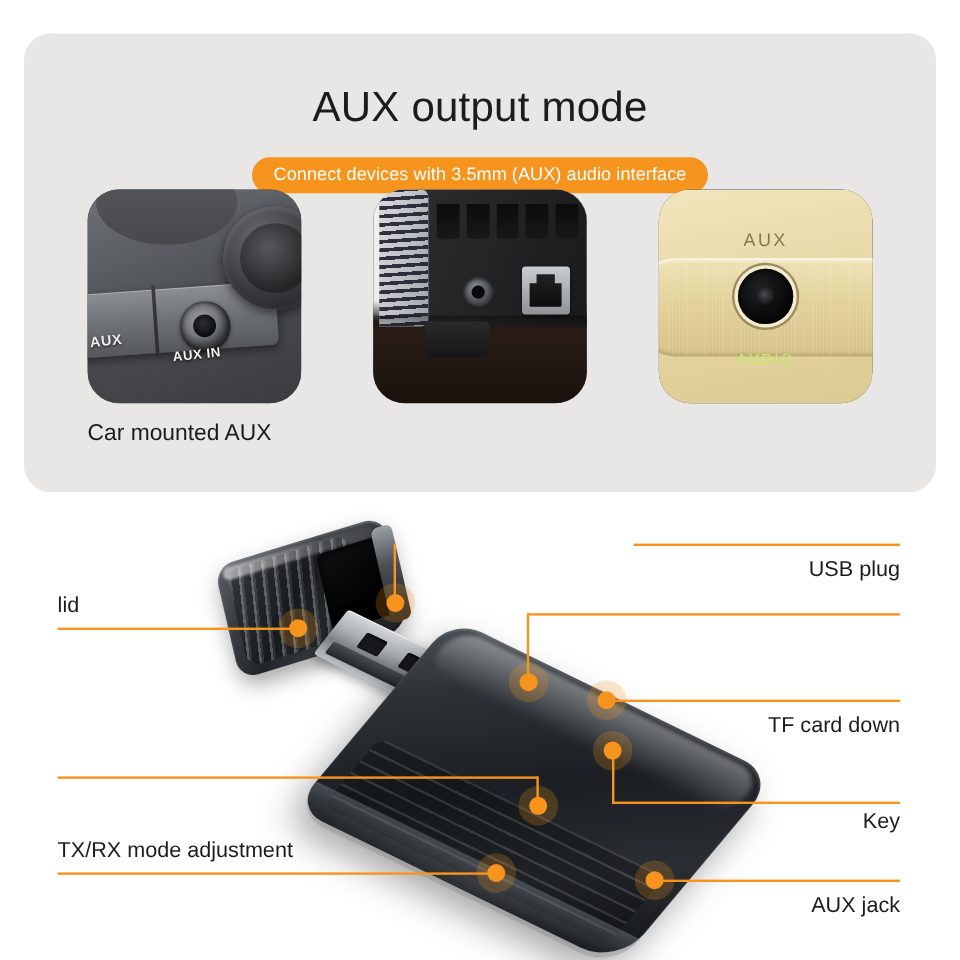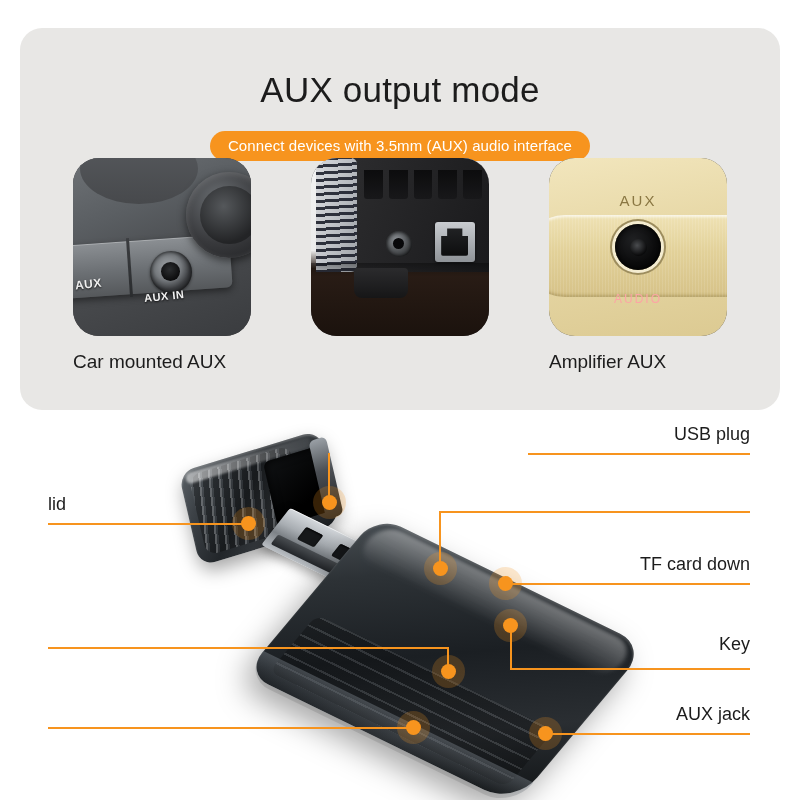--- a/index.html
+++ b/index.html
@@ -193,34 +193,34 @@
     content:""; position:absolute; left:50%; top:50%; width:17px; height:17px;
     margin:-8.5px 0 0 -8.5px; border-radius:50%;
     background: radial-gradient(circle at 42% 38%, #4a4c4f, #0a0a0b 70%);
   }
   .amp-lbl-aux {
     position:absolute; left:0; top:19%; width:100%; text-align:center;
     font-size:15px; color:#8a7743; letter-spacing:2px;
   }
   .amp-lbl-audio {
     position:absolute; left:0; bottom:17%; width:100%; text-align:center;
-    font-size:12px; color:#fca5a5; letter-spacing:2px;
+    font-size:12px; color:#bef264; letter-spacing:2px;
   }
 
   
   .diagram { position:absolute; left:0; top:410px; width:800px; height:390px; }
 
   .callout-label {
     position:absolute;
     font-size: 18px;
     color: #1c1c1c;
     white-space: nowrap;
     line-height: 1.15;
   }
-  .callout-label.right { text-align: center; }
+  .callout-label.right { text-align: center; margin-top: 40px; }
   .rule { position:absolute; background:#f7941e; height:1.6px; }
   .vrule { position:absolute; background:#f7941e; width:1.6px; }
 
   .dot {
     position:absolute; width:15px; height:15px; border-radius:50%;
     background:#f7941e;
     box-shadow: 0 0 0 9px rgba(247,148,30,.22);
   }
 
   
@@ -360,21 +360,20 @@
       </div>
 
       <div class="card">
         <div class="card-img">
           <div class="amp-bg"></div>
           <div class="amp-plate"></div>
           <div class="amp-lbl-aux">AUX</div>
           <div class="amp-jack"></div>
           <div class="amp-lbl-audio">AUDIO</div>
         </div>
-        <div class="card-caption">Amplifier AUX</div>
       </div>
 
     </div>
   </div>
 
   <div class="diagram">
 
     <div class="device">
 
       <div class="cap">
@@ -399,20 +398,21 @@
     </div>
 
     <div class="callout-label" style="left:48px; top:84px;">lid</div>
     <div class="rule" style="left:48px; top:113px; width:200px;"></div>
     <div class="dot" style="left:241px; top:106px;"></div>
 
     <div class="rule" style="left:48px; top:237px; width:400px;"></div>
     <div class="vrule" style="left:447px; top:237px; height:24px;"></div>
     <div class="dot" style="left:441px; top:254px;"></div>
 
+    <div class="callout-label" style="left:48px; top:288px;">TX/RX mode adjustment</div>
     <div class="rule" style="left:48px; top:317px; width:365px;"></div>
     <div class="dot" style="left:406px; top:310px;"></div>
 
     <div class="callout-label right" style="right:50px; top:14px;">USB plug</div>
     <div class="rule" style="right:50px; top:43px; width:222px;"></div>
     <div class="vrule" style="left:328px; top:43px; height:48px;"></div>
     <div class="dot" style="left:322px; top:85px;"></div>
 
     <div class="rule" style="right:50px; top:101px; width:310px;"></div>
     <div class="vrule" style="left:439px; top:101px; height:56px;"></div>

